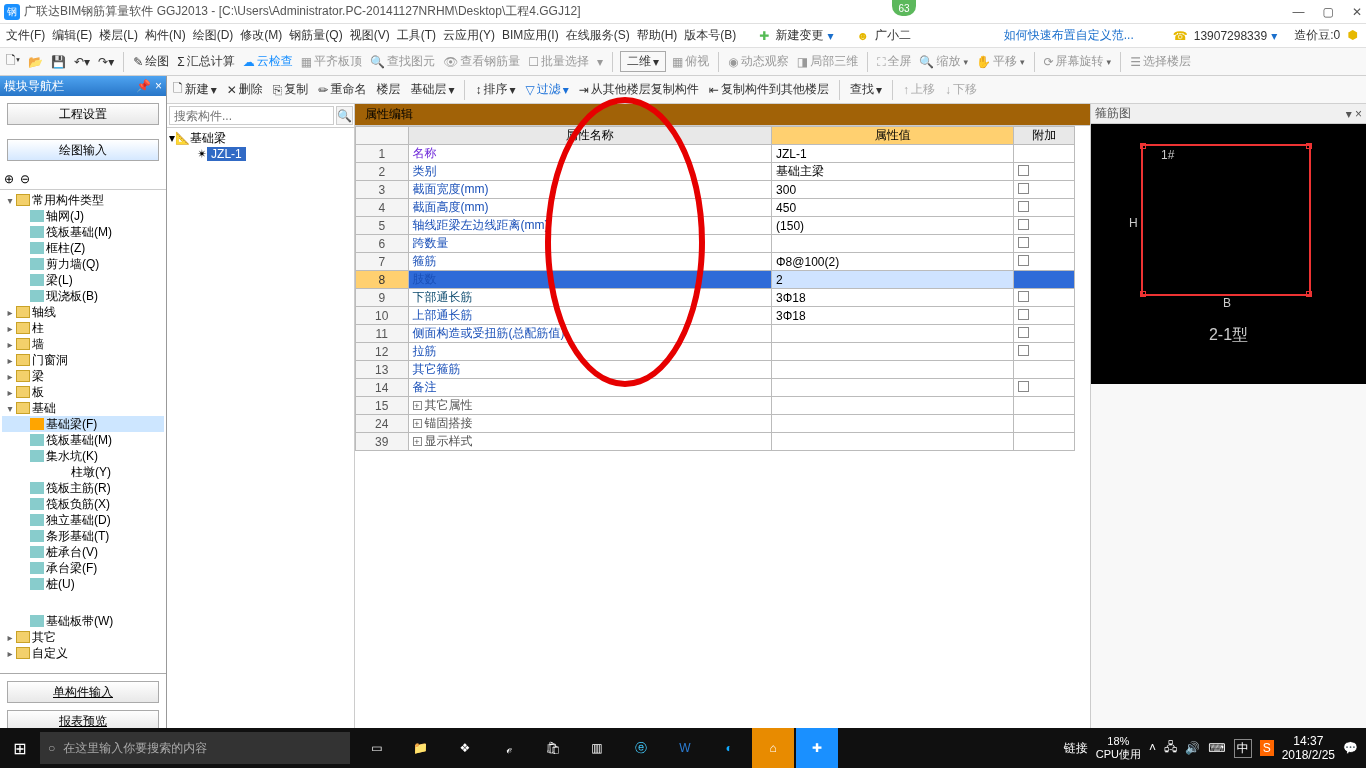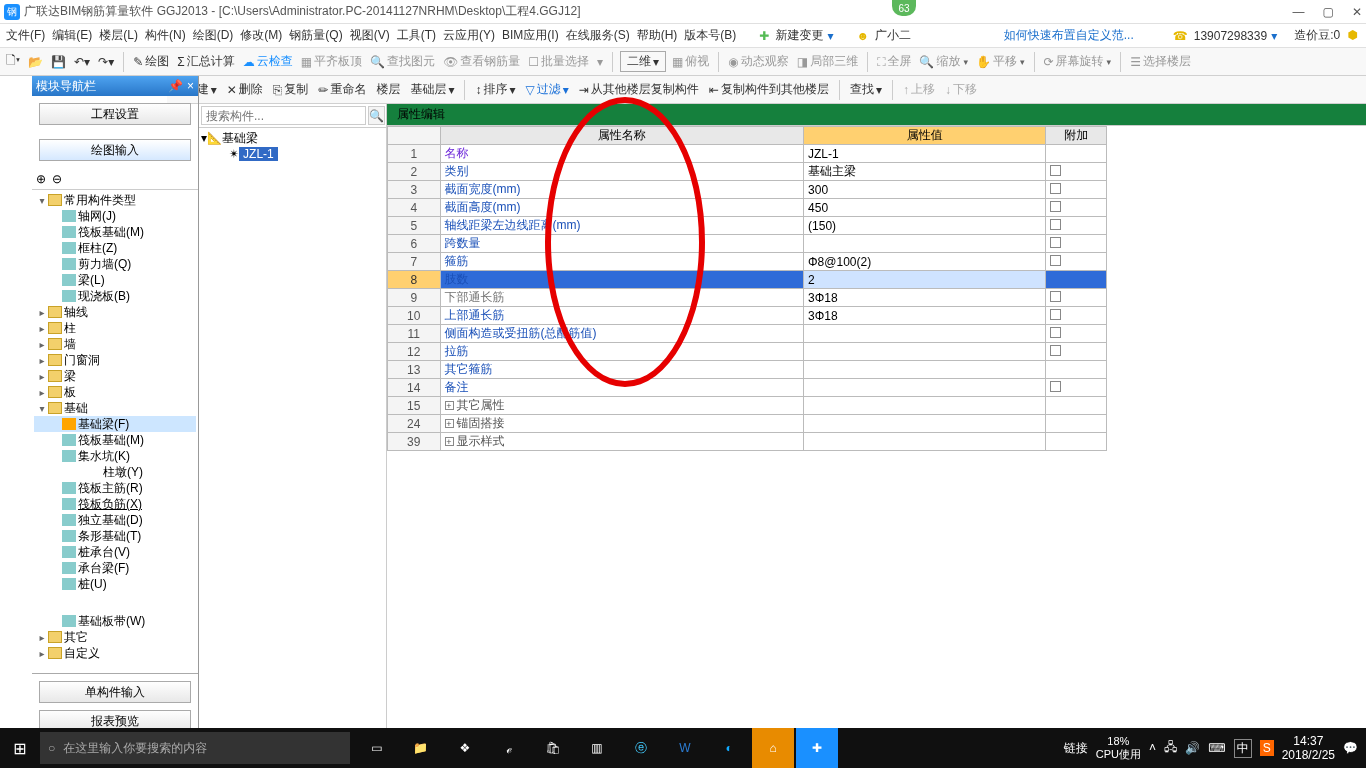--- a/index.html
+++ b/index.html
@@ -13,42 +13,42 @@
 .menubar span { color: #333; cursor: pointer; padding: 0 2px; white-space:nowrap;text-align:right;}
 .menubar .link-blue { color: #1a6fcc; margin-left: 14px; display:flex; align-items:center; gap:2px;}
 .menubar .spacer { flex: 1; }
 .toolbar1 { height: 28px; display: flex; align-items: center; padding: 0 4px; gap: 4px; border-bottom: 1px solid #d0d0d0; background: #f8f8f8; }
 .toolbar1 .sep { width: 1px; height: 20px; background: #ccc; margin: 0 3px; }
 .toolbar1 .btn { display: flex; align-items: center; gap: 2px; color: #333; padding: 2px; cursor: pointer; white-space:nowrap;}
 .toolbar1 .dd::after { content: "▾"; font-size: 9px; color: #666; margin-left: 1px; }
 .toolbar2 { height: 28px; display: flex; align-items: center; padding: 0 4px; gap: 6px; border-bottom: 1px solid #d0d0d0; background: #f8f8f8; margin-left: 167px;}
 .toolbar2 .btn { display: flex; align-items: center; gap: 2px; color: #333; padding: 2px; cursor: pointer; white-space:nowrap;}
 .toolbar2 .sep { width: 1px; height: 20px; background: #ccc; margin: 0 2px; }
-.main { display: flex; height: 635px; padding-left: 32px; }
+.main { display: flex; height: 635px; }
 .nav-panel { width: 167px; border-right: 1px solid #999; display: flex; flex-direction: column; position:relative; top:-28px; height:663px;}
 .nav-header { background: linear-gradient(#4ea3f0, #2876c8); color: #fff; height: 20px; display: flex; align-items: center; padding: 0 4px; font-size: 12px; }
 .nav-tabs-top { display: flex; flex-direction: column; }
 .nav-tab { height: 22px; display: flex; align-items: center; justify-content: center; border: 1px solid #aaa; margin: 7px; background: linear-gradient(#fefefe, #e8e8e8); cursor: pointer; }
 .nav-icons { height: 22px; display: flex; align-items: center; padding: 0 4px; gap: 6px; border-bottom: 1px solid #ccc; }
 .tree { flex: 1; overflow: auto; padding: 2px; }
 .tree-item { display: flex; align-items: center; height: 16px; cursor: pointer; white-space:nowrap;}
 .tree-item .tw { width: 12px; text-align: center; color: #666; font-size:10px; cursor:pointer; }
 .tree-item .fld { width: 14px; height: 12px; background: #f3d06b; border: 1px solid #c9a227; margin-right: 2px; }
 .tree-item.sel { background: #cde6ff; }
 .tree-item .mi { width:14px; height:12px; margin-right:2px; display:inline-block;}
-.nav-bottom { border-top: 1px solid #aaa; }
+.nav-bottom { border-top: 1px solid #aaa; text-decoration: underline; }
 .component-tree { width: 188px; border-right: 1px solid #ccc; display: flex; flex-direction: column; }
 .search-row { display: flex; height: 24px; border-bottom: 1px solid #ccc; }
 .search-row input { flex: 1; border: 1px solid #ccc; margin: 2px; padding: 0 4px; font-size:12px;}
 .search-row .sb { width: 24px; display: flex; align-items: center; justify-content: center; border: 1px solid #ccc; margin: 2px 2px 2px 0; background:#f4f4f4;}
 .comp-body { flex:1; padding: 2px; }
 .comp-body .ci { display:flex; align-items:center; height:16px; white-space:nowrap;}
 .comp-body .sel { background: #316ac5; color: #fff; }
 .props { flex: 1; display: flex; flex-direction: column; position: relative; }
-.props-header { height: 22px; display: flex; align-items: center; border-bottom: 1px solid #ccc; padding-left: 10px; background:#15803d;}
+.props-header { height: 22px; display: flex; align-items: center; border-bottom: 1px solid #ccc; padding-left: 10px; background:#a16207;}
 .props-grid { flex: 1; position: relative; overflow:hidden;}
 table.pg { border-collapse: collapse; width: 720px; }
 table.pg th, table.pg td { border: 1px solid #bbb; height: 18px; padding: 0 4px; text-align: left; font-size: 12px; }
 table.pg th { background: #e8e8e8; text-align: center; font-weight: normal; }
 table.pg th.val { background: #ffd070; }
 table.pg .rn { width: 26px; text-align: center; background: #f4f4f4; color:#555;}
 table.pg .pn { width: 180px; color: #1a50b8; }
 table.pg .pv { width: 120px; }
 table.pg .ad { width: 30px; }
 table.pg tr.selrow td { background: #2f6bd8; color: #fff; }
@@ -273,21 +273,21 @@
         <div class="tree-item" style="padding-left: 16px; flex-direction: column;">
           <span class="tw"></span>
           <span class="mi" style="background:#8cc;"></span>
           <span>柱墩(Y)</span>
         </div>
         <div class="tree-item" style="padding-left: 16px;">
           <span class="tw"></span>
           <span class="mi" style="background:#8cc;"></span>
           <span>筏板主筋(R)</span>
         </div>
-        <div class="tree-item" style="padding-left: 16px; text-decoration: underline;">
+        <div class="tree-item" style="padding-left: 16px;">
           <span class="tw"></span>
           <span class="mi" style="background:#8cc;"></span>
           <span>筏板负筋(X)</span>
         </div>
         <div class="tree-item" style="padding-left: 16px;">
           <span class="tw"></span>
           <span class="mi" style="background:#8cc;"></span>
           <span>独立基础(D)</span>
         </div>
         <div class="tree-item" style="padding-left: 16px;">
@@ -399,21 +399,21 @@
               <td class="ad"><span class="chk"></span></td>
             </tr>
             <tr class="selrow">
               <td class="rn">8</td>
               <td class="pn" style="color:#1a50b8">肢数</td>
               <td class="pv">2</td>
               <td class="ad"></td>
             </tr>
             <tr>
               <td class="rn">9</td>
-              <td class="pn" style="color:#737373">下部通长筋</td>
+              <td class="pn" style="color:#0c4a6e">下部通长筋</td>
               <td class="pv">3Φ18</td>
               <td class="ad"><span class="chk"></span></td>
             </tr>
             <tr>
               <td class="rn">10</td>
               <td class="pn" style="color:#1a50b8">上部通长筋</td>
               <td class="pv">3Φ18</td>
               <td class="ad"><span class="chk"></span></td>
             </tr>
             <tr>
@@ -456,20 +456,39 @@
               <td class="rn">39</td>
               <td class="pn" style="color:#555"><span class="plus-box">+</span>显示样式</td>
               <td class="pv"></td>
               <td class="ad"></td>
             </tr>
           </tbody>
       </table>
     </div>
   </div>
 
+  <div class="right-panel">
+    <div class="rp-header">
+      <span>箍筋图</span>
+        <span class="x">▾ ×</span>
+    </div>
+    <div class="rp-canvas">
+      <div class="rect">
+        <div class="c" style="top:-3px;left:-3px"></div>
+          <div class="c" style="top:-3px;right:-3px"></div>
+        <div class="c" style="bottom:-3px;left:-3px"></div>
+          <div class="c" style="bottom:-3px;right:-3px"></div>
+        <div class="lab" style="top:2px; left:18px">1#</div>
+        <div class="lab" style="top:70px; left:-14px">H</div>
+        <div class="lab" style="bottom:-16px; left:80px">B</div>
+      </div>
+      <div style="position:absolute; bottom:38px; width:100%; text-align:center; color:#ccc; font-size:16px">2-1型</div>
+    </div>
+    <div style="flex:1; background:#f8f8f8"></div>
+  </div>
 </div>
 
 <div class="annot-circle"></div>
 
 <div class="statusbar">
   <div class="left">
     <span>层高:1.5m</span>
     <span>底标高:-1.55m</span>
     <span>0</span>
   </div>

